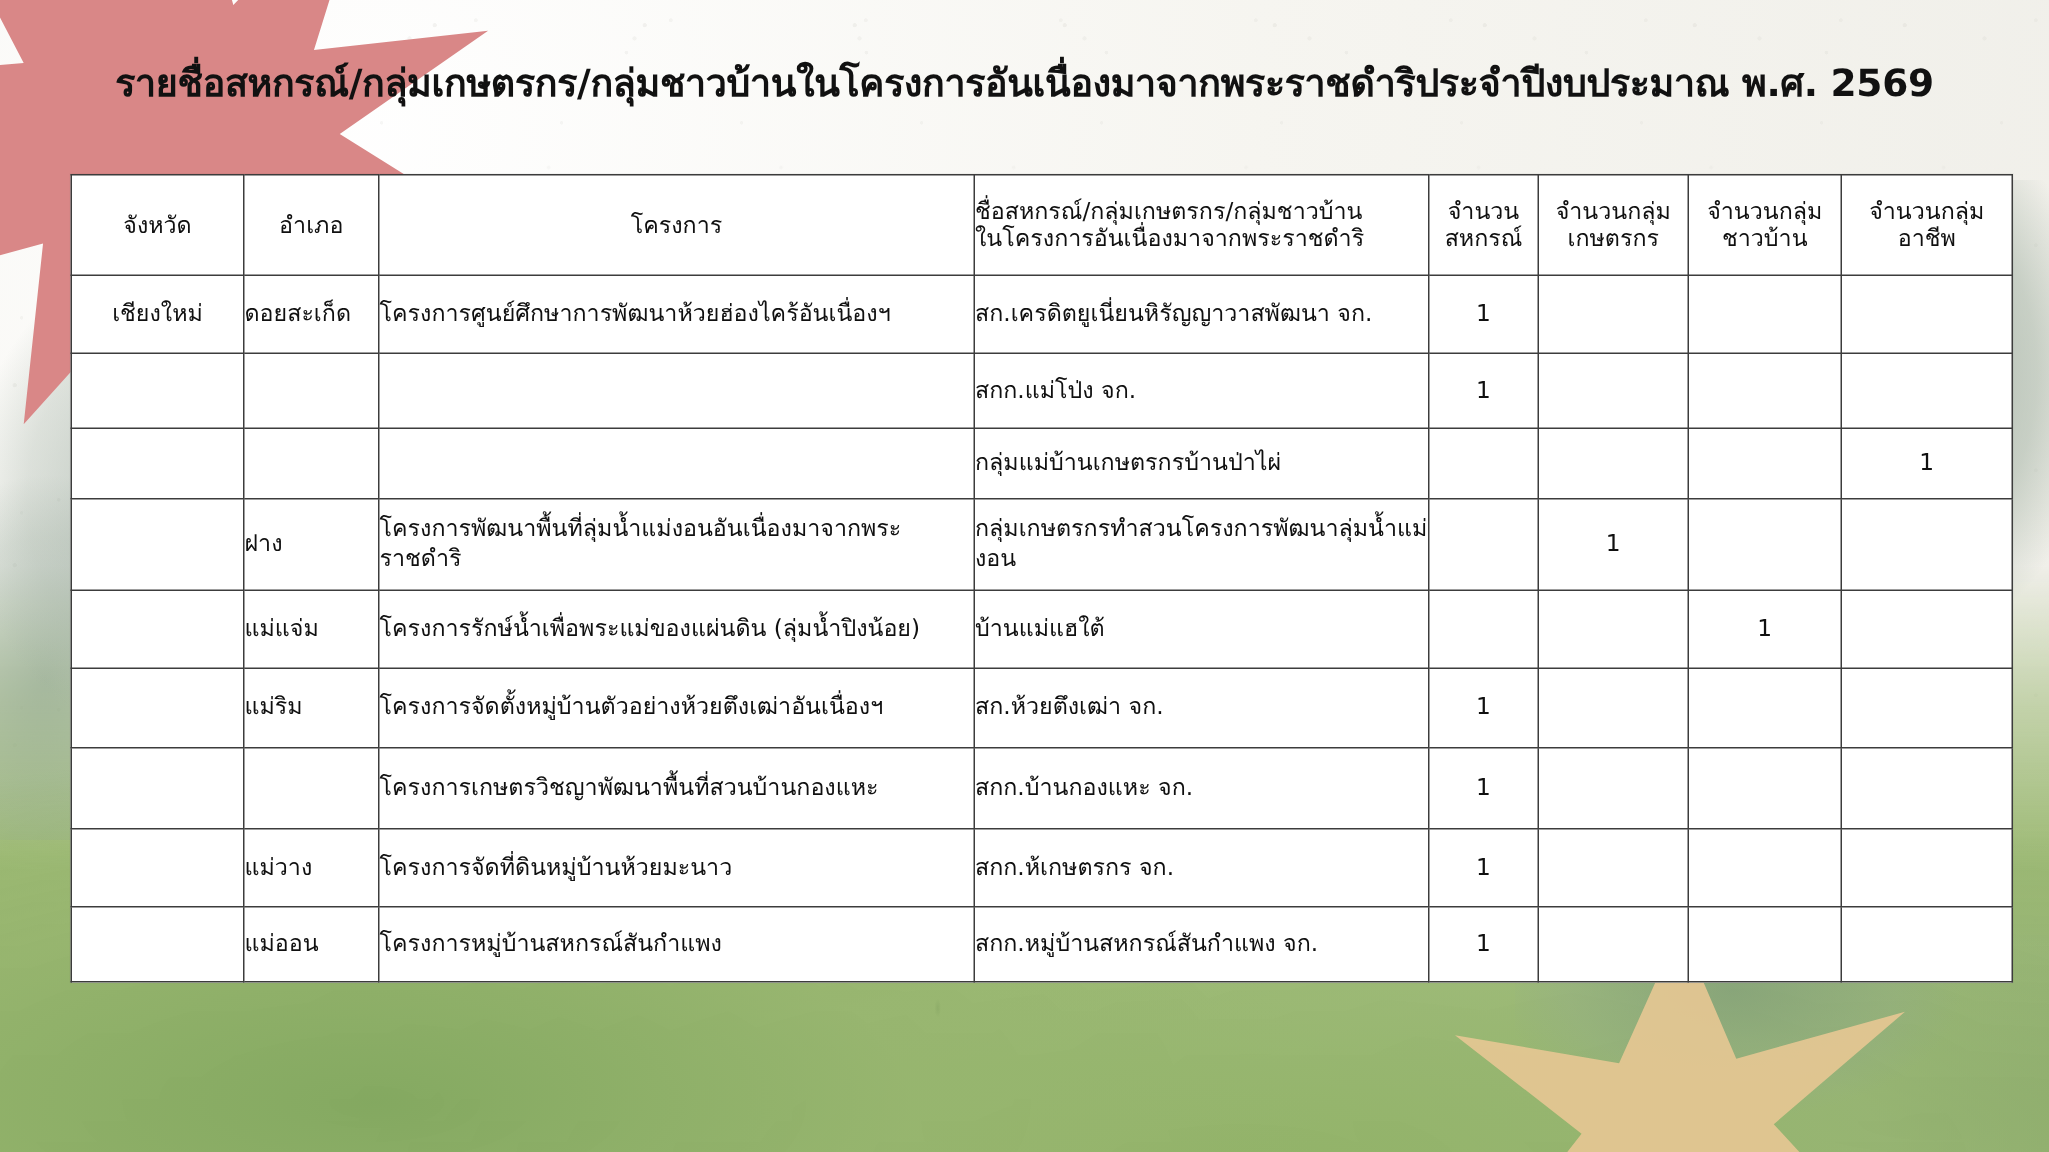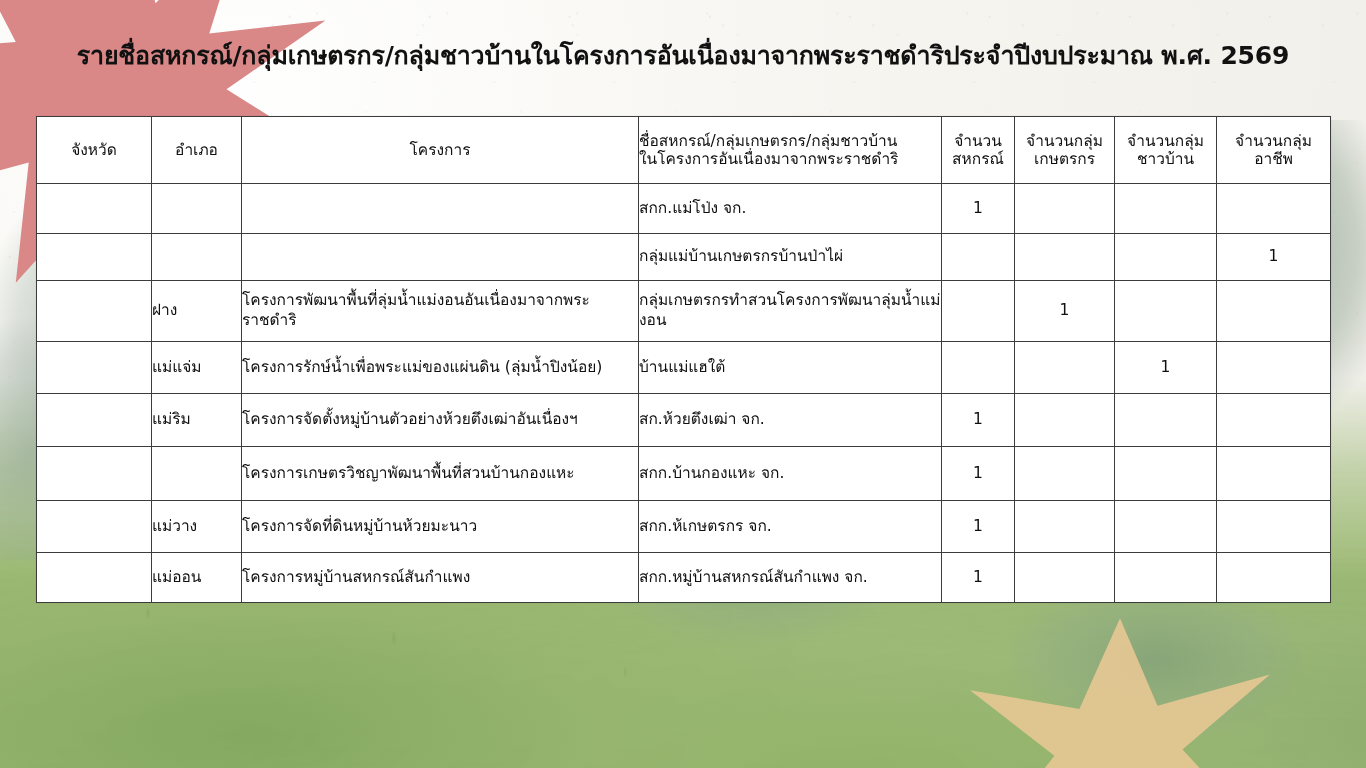--- a/index.html
+++ b/index.html
@@ -148,21 +148,21 @@
     font-weight: bold;
     color: #111111;
     letter-spacing: -0.2px;
     line-height: 1.25;
     white-space: nowrap;
   }
 
   
   .table-wrap {
     position: absolute;
-    left: 36px;
+    left: 47px;
     top: 116px;
     width: 1294px;
   }
   table.data-table {
     border-collapse: collapse;
     width: 1294px;
     table-layout: fixed;
     background: #ffffff;
     box-shadow: 0 0 0 0.5px rgba(0,0,0,0.05);
   }
@@ -276,20 +276,30 @@
             <div>จำนวนกลุ่ม</div>
             <div>ชาวบ้าน</div>
           </th>
           <th class="h-red">
             <div>จำนวนกลุ่ม</div>
             <div>อาชีพ</div>
           </th>
         </tr>
       </thead>
       <tbody id="table-body">
+          <tr style="height: 52px;">
+            <td class="cell-prov">เชียงใหม่</td>
+            <td class="cell-amphoe">ดอยสะเก็ด</td>
+            <td class="cell-proj">โครงการศูนย์ศึกษาการพัฒนาห้วยฮ่องไคร้อันเนื่องฯ</td>
+            <td class="cell-coop">สก.เครดิตยูเนี่ยนหิรัญญาวาสพัฒนา จก.</td>
+            <td class="cell-num">1</td>
+            <td class="cell-num"></td>
+            <td class="cell-num"></td>
+            <td class="cell-num"></td>
+          </tr>
           <tr style="height: 50px;">
             <td class="cell-prov"></td>
             <td class="cell-amphoe"></td>
             <td class="cell-proj"></td>
             <td class="cell-coop">สกก.แม่โป่ง จก.</td>
             <td class="cell-num">1</td>
             <td class="cell-num"></td>
             <td class="cell-num"></td>
             <td class="cell-num"></td>
           </tr>

